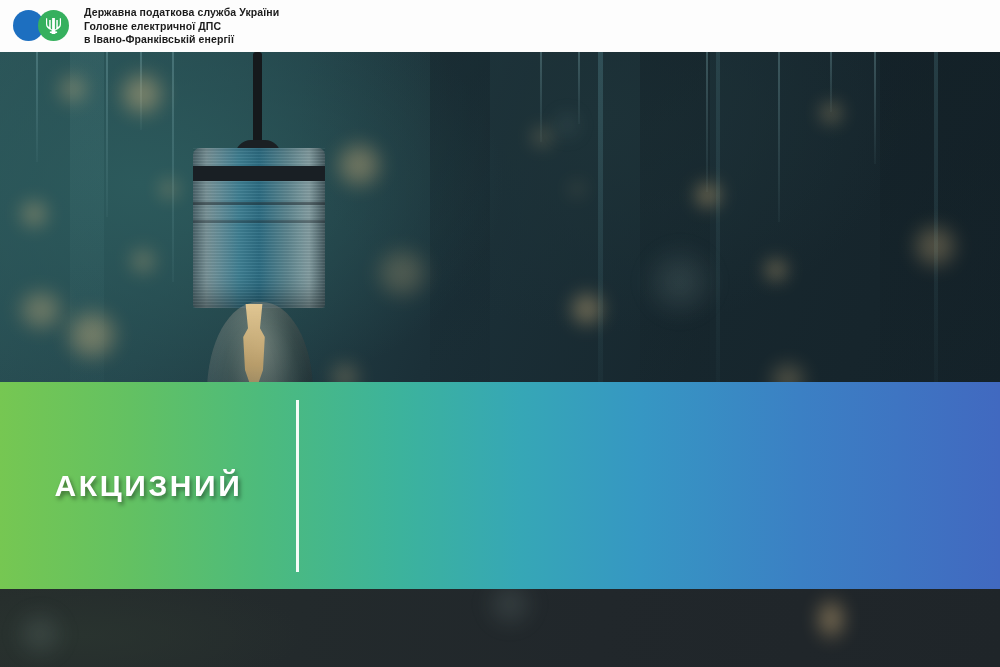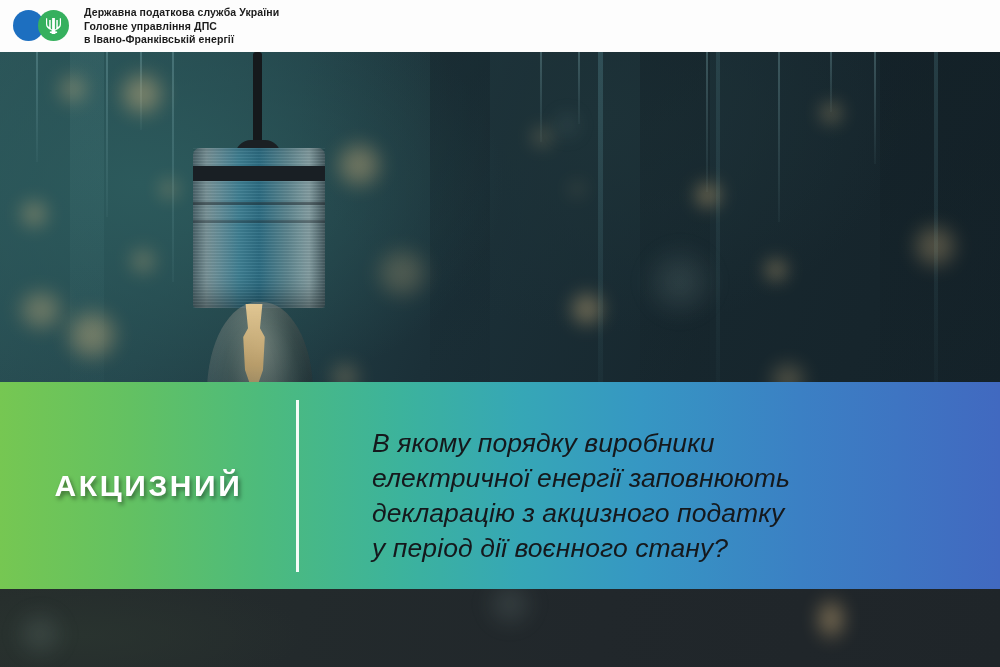--- a/index.html
+++ b/index.html
@@ -130,21 +130,21 @@
                    Q10.3 12.2 10.3 10.9 L10.3 3.1 L11.8 3.1 L11.8 10.1
                    Q13.8 9.3 13.8 7.0 L13.8 1.2 L15 1.2 L15 7.2
                    Q15 11.2 9.4 13.2 L9.4 14.6 L11.1 14.6 L11.1 15.9 L9.4 15.9
                    L9.4 17 L5.6 17 L5.6 15.9 L3.9 15.9 L3.9 14.6 L5.6 14.6
                    L5.6 13.2 Q0 11.2 0 7.2 L0 1.2 Z" fill="#ffffff"></path>
         </svg>
       </div>
     </div>
     <div class="org">
       <div>Державна податкова служба України</div>
-      <div>Головне управління ДПС</div>
+      <div>Головне електричної ДПС</div>
       <div>в Івано-Франківській енергії</div>
     </div>
   </div>
 
   <div class="hero">
 
     <div class="band" style="left:70px;width:34px;background:linear-gradient(180deg,rgba(120,185,185,.10),rgba(120,185,185,.02));"></div>
     <div class="band" style="left:430px;width:60px;background:linear-gradient(180deg,rgba(20,35,42,.45),rgba(20,35,42,.15));"></div>
     <div class="band" style="left:640px;width:70px;background:linear-gradient(180deg,rgba(18,30,36,.40),rgba(18,30,36,.10));"></div>
     <div class="band" style="left:880px;width:120px;background:linear-gradient(180deg,rgba(16,28,34,.40),rgba(16,28,34,.12));"></div>
@@ -197,26 +197,20 @@
     </div>
   </div>
 
   <div class="banner">
     <div class="banner-left">
       <div class="banner-title">АКЦИЗНИЙ</div>
     </div>
     <div class="divider"></div>
   </div>
 
-  <div class="question">
-    <div>В якому порядку виробники</div>
-    <div>електричної енергії заповнюють</div>
-    <div>декларацію з акцизного податку</div>
-    <div>у період дії воєнного стану?</div>
-  </div>
 
   <div class="footer-img">
     <div class="bokeh gold" style="left:818px;top:8px;width:26px;height:44px;opacity:.55;"></div>
     <div class="bokeh dim" style="left:480px;top:-10px;width:60px;height:50px;"></div>
     <div class="bokeh dim" style="left:10px;top:20px;width:60px;height:50px;"></div>
   </div>
 
 </div>
 
 </body></html>

